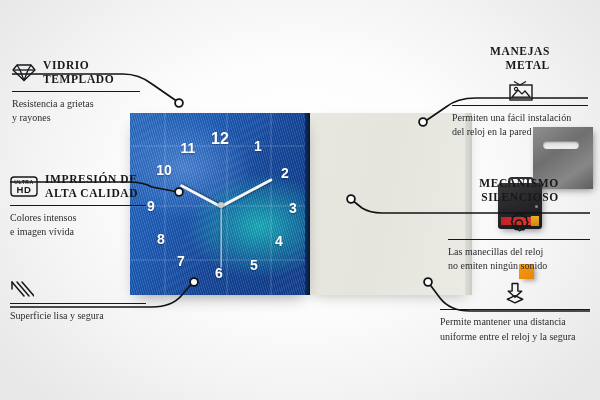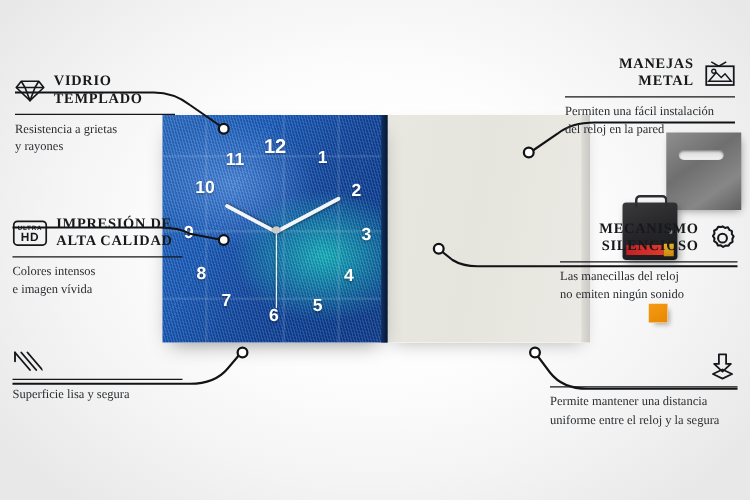--- a/index.html
+++ b/index.html
@@ -8,21 +8,21 @@
     font-family:"Liberation Serif", serif;
     background:#ffffff;
   }
   #stage{
     position:relative;width:600px;height:400px;overflow:hidden;
     background:
       radial-gradient(ellipse 62% 72% at 50% 46%, #ffffff 0%, #fdfdfd 42%, #f4f4f4 70%, #e8e8e8 100%);
   }
   
   #product{
-    position:absolute;left:130px;top:92px;width:342px;height:182px;text-align:right;
+    position:absolute;left:130px;top:113px;width:342px;height:182px;text-align:right;
   }
   #wall{
     position:absolute;left:178px;top:0;width:164px;height:182px;
     background:linear-gradient(100deg,#e8e7e0 0%,#e5e4dd 45%,#eceae4 100%);
     box-shadow:0 6px 14px -6px rgba(0,0,0,.28);
   }
   #wall:after{
     content:"";position:absolute;right:0;top:0;width:7px;height:100%;
     background:linear-gradient(90deg,rgba(0,0,0,.05),rgba(0,0,0,.14));
   }
@@ -94,21 +94,21 @@
     font-size:11.5px;letter-spacing:.6px;color:#16181a;line-height:1.24;
     text-transform:uppercase;
   }
   .ctitle .ttext{white-space:pre-line;}
   .rule{height:1.4px;background:#15171a;margin:4px 0 5px;}
   .cdesc{
     font-family:"Liberation Serif",serif;font-size:10px;color:#2a2d30;
     line-height:1.42;white-space:pre-line;
   }
   .left .ctitle{justify-content:flex-start;}
-  .right .ctitle{justify-content:flex-end;text-align:right;}
+  .right .ctitle{justify-content:flex-end;text-align:right;flex-direction:column;}
   .right .cdesc{text-align:left;font-family:Liberation Serif, serif;}
   .ico{flex:0 0 auto;display:block;}
   #lines{position:absolute;left:0;top:0;width:600px;height:400px;pointer-events:none;}
 </style>
 </head>
 <body>
 
 <div id="stage">
 
   <div id="product">

